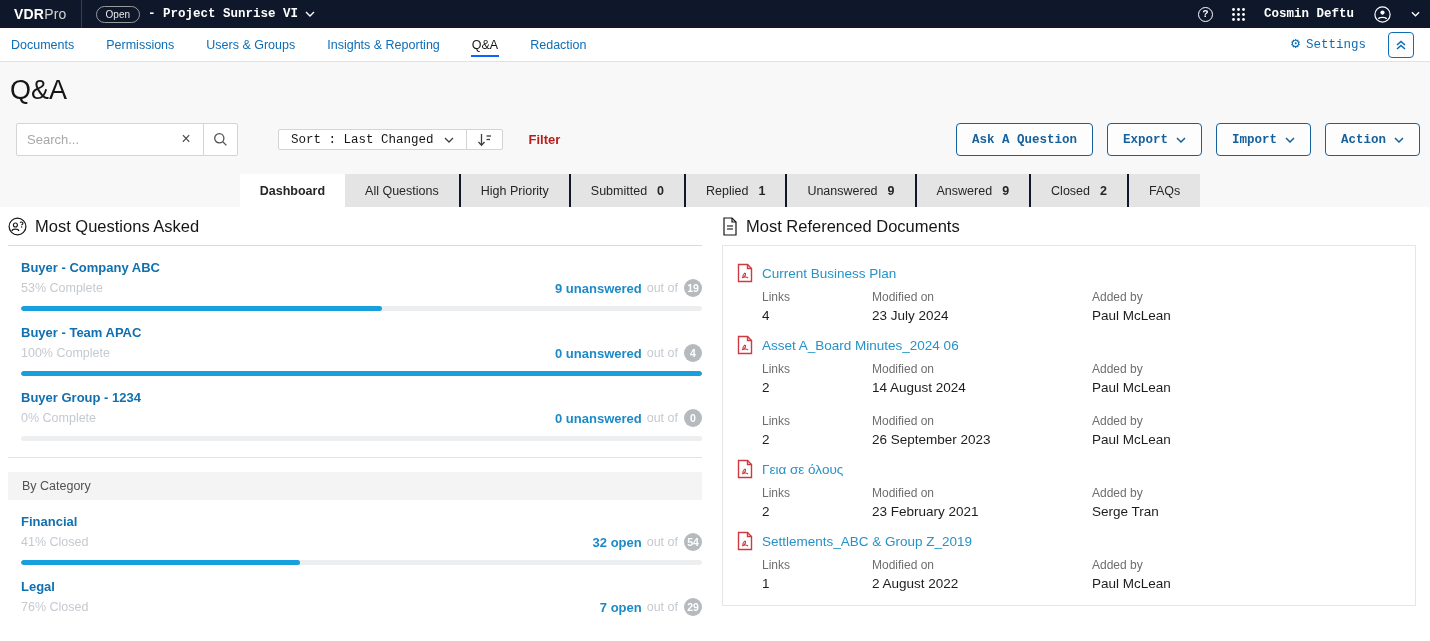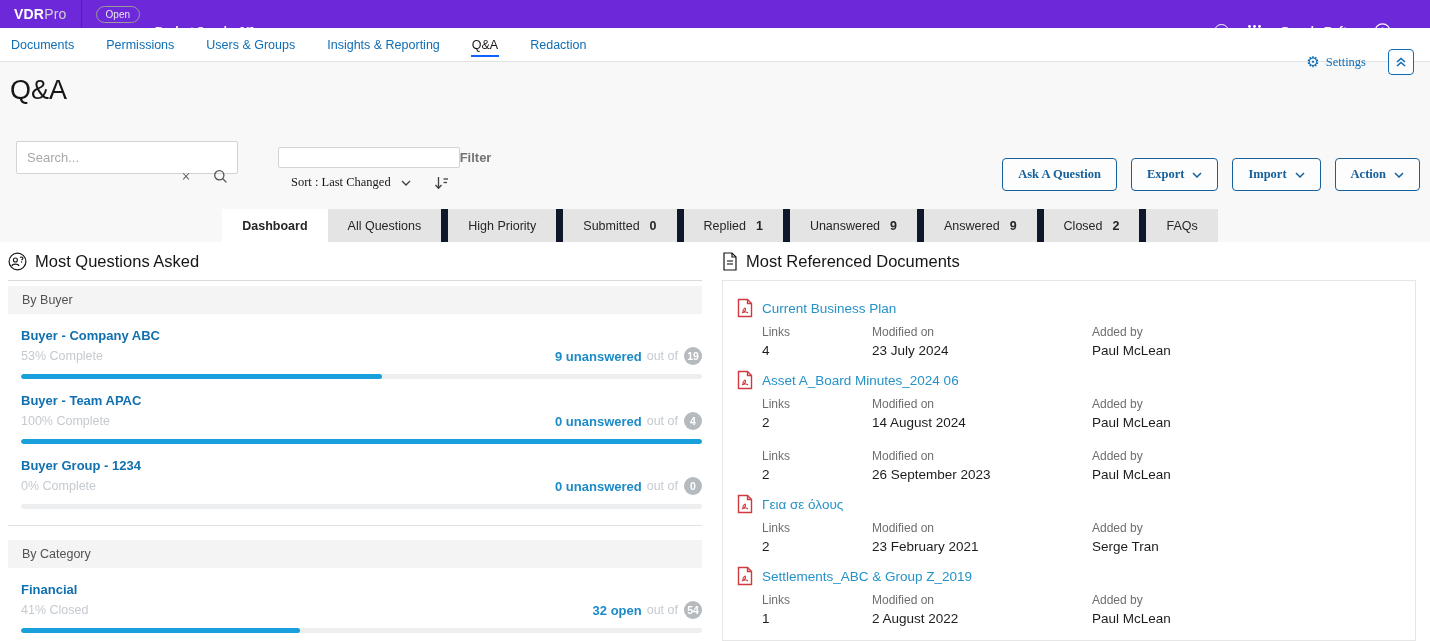--- a/index.html
+++ b/index.html
@@ -1,26 +1,26 @@
 <!DOCTYPE html>
 <html><head>
 <meta charset="utf-8">
 <style>
   * { box-sizing: border-box; margin: 0; padding: 0; }
   html,body { width:1430px; height:641px; overflow:hidden; }
   body {
     font-family: "Liberation Sans", sans-serif;
     background:#ffffff; color:#161616; position:relative;
   }
-  button { font-family: Liberation Serif, serif; background:none; border:none; cursor:pointer;margin-top:35px; }
+  button { font-family: Liberation Mono, monospace; background:none; border:none; cursor:pointer; }
   a { text-decoration:none; cursor:pointer; }
 
   
   .topbar {
-    height:28px; background:#6d28d9; display:flex; align-items:center;
+    height:28px; background:#0f172a; display:flex; align-items:center;
     color:#fff; font-size:12.5px; padding:0 10px 0 14px;
   }
   .brand { font-size:14px; letter-spacing:.2px; margin-right:14px; }
   .brand .b { font-weight:bold; color:#fff; }
   .brand .l { font-weight:normal; color:#d3d3d3; }
   .topbar-sep { width:1px; height:28px; background:#3f3f3f; margin-right:14px; }
   .pill {
     border:1px solid #9a9a9a; border-radius:9px; font-size:10px; color:#e8e8e8;
     padding:1px 9px; margin-right:8px; line-height:13px;
   }
@@ -70,30 +70,30 @@
   .search-input::placeholder { color:#a8a8a8; }
   .icon-btn {
     width:34px; display:flex; align-items:center; justify-content:center; color:#5a5a5a;
   }
   .icon-btn.x { font-size:16px; color:#4c4c4c; }
   .icon-btn.mag { border-left:1px solid #d4d4d4; }
   .sort-group { display:flex; align-items:stretch; height:21px; margin-left:40px;
     border:1px solid #d4d4d4; border-radius:2px; background:#fff; }
   .sort-select { display:flex; align-items:center; gap:10px; padding:0 12px; font-size:12.5px; color:#161616; }
   .sort-dir { width:36px; display:flex; align-items:center; justify-content:center; border-left:1px solid #d4d4d4; color:#3f3f3f; }
-  .filter-link { color:#737373; font-weight:bold; font-size:13px; }
+  .filter-link { color:#b91c1c; font-weight:bold; font-size:13px; margin-left:26px; }
   .btn {
     border:1px solid #16609c; color:#16609c; background:#fdfdfd; border-radius:4px;
     font-weight:bold; font-size:12.5px; height:33px; padding:0 15px; margin-left:14px;
     display:inline-flex; align-items:center; gap:8px;
   }
   .tabs { display:flex; margin-top:18px; padding-left:10px;justify-content:center; }
   .tab {
     height:33px; display:flex; align-items:center; padding:0 20px;
-    background:#e4e4e4; font-size:12.5px; color:#262626; border-right:7px solid #0f172a;
+    background:#e4e4e4; font-size:12.5px; color:#262626; border-right:2px solid #0f172a;
     white-space:nowrap;
   }
   .tab:last-child { border-right:none; }
   .tab .count { font-weight:bold; margin-left:10px; }
   .tab.active { background:#fff; font-weight:bold; border-right:none; }
 
   
   .content { background:#fff; display:flex; align-items:flex-start; }
   .panel-head { display:flex; align-items:center; gap:8px; margin-top:10px; color:#161616; }
   .panel-head h2 { font-size:16.5px; font-weight:normal; }
@@ -302,21 +302,20 @@
         <circle cx="9.5" cy="9.5" r="8.4" fill="none" stroke="#161616" stroke-width="1.2"></circle>
         <circle cx="7.4" cy="8" r="2" fill="none" stroke="#161616" stroke-width="1.1"></circle>
         <path d="M3.9 14 C4.5 11.5 10.3 11.5 10.9 14" fill="none" stroke="#161616" stroke-width="1.1"></path>
         <path d="M12 5.5 q1.6-1 2.6 .2 q.8 1-.6 2 l-.5 .5" fill="none" stroke="#161616" stroke-width="1.1"></path>
         <circle cx="13.6" cy="10" r=".7" fill="#161616"></circle>
       </svg>
       <h2>Most Questions Asked</h2>
     </div>
     <hr class="panel-rule">
 
-    <div class="group-bar">By Buyer</div>
 
     <div class="stat-row">
       <a class="stat-name">Buyer - Company ABC</a>
       <div class="stat-line">
         <span class="stat-sub">53% Complete</span>
         <span class="stat-right">
           <span class="stat-open">9 unanswered</span>
           <span class="stat-outof">out of</span>
           <span class="badge">19</span>
         </span>

